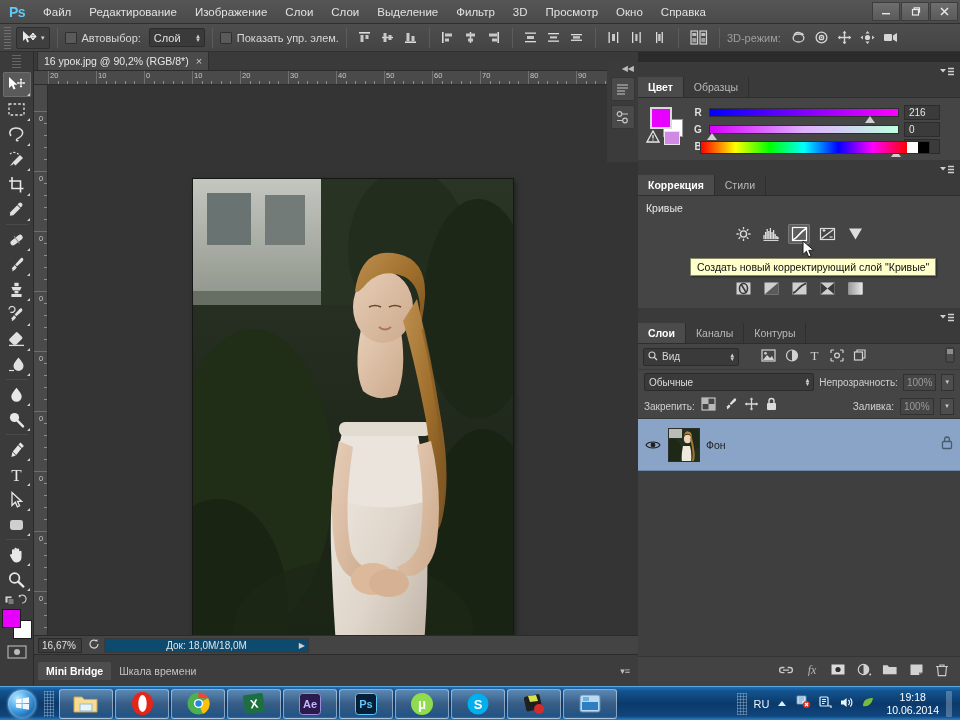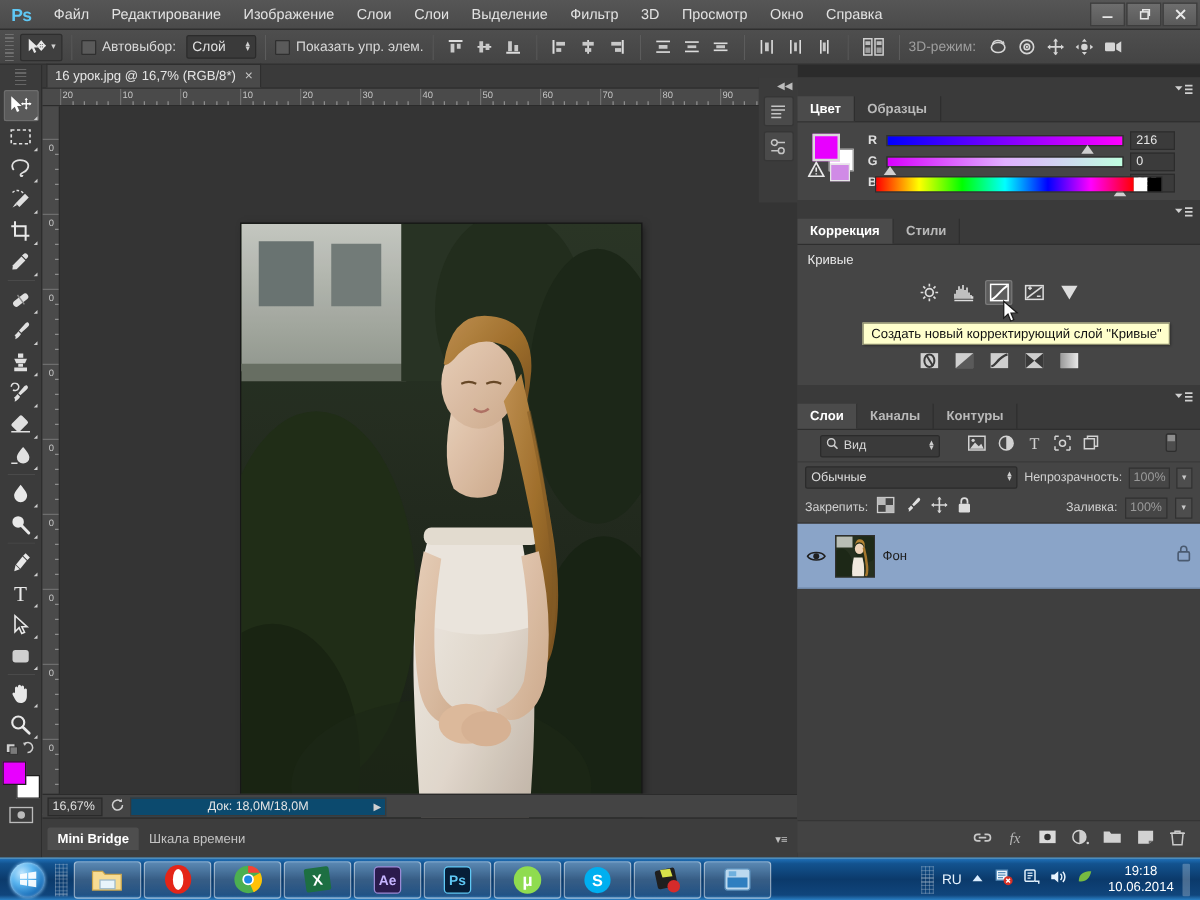--- a/index.html
+++ b/index.html
@@ -163,21 +163,21 @@
     border: 1px solid #363636; border-radius: 2px; display: flex; align-items: center; justify-content: center;
     cursor: pointer;
   }
   .panels { position: absolute; left: 638px; top: 62px; width: 322px; height: 624px; background: #414141; }
   .paneltabs {
     height: 36px; background: #3a3a3a; display: flex; align-items: flex-end; position: relative;
     border-bottom: 1px solid #2e2e2e;
   }
   .ptab {
     height: 20px; padding: 0 10px; display: flex; align-items: center;
-    font-size: 10.5px; color: #b9b9b9; cursor: pointer; border-right: 1px solid #2e2e2e; font-weight: bold;
+    font-size: 10.5px; color: #b9b9b9; cursor: pointer; border-right: 1px solid #2e2e2e;
   }
   .ptab.active { background: #4b4b4b; color: #fff; font-weight: bold; }
   .pmenu {
     position: absolute; right: 5px; top: 5px; cursor: pointer; display: flex; gap: 1px; align-items: center;
   }
   .panelbody { background: #454545; }
 
   
   .colorpanel { height: 62px; position: relative; padding: 6px 8px; }
   .csw { position: relative; width: 34px; height: 30px; float: left; margin: 3px 6px 0 4px; }
@@ -208,21 +208,21 @@
   .adj-icon.sel { background: #5d5d5d; box-shadow: inset 0 0 0 1px #7a7a7a; }
   .tooltip {
     position: absolute; left: 52px; top: 62px; background: #ffffcc; border: 1px solid #8a8a6a;
     font-size: 10.5px; color: #111; padding: 2px 6px; white-space: nowrap; z-index: 50;
     box-shadow: 1px 1px 2px rgba(0,0,0,.4);
   }
   .cursor-arrow { position: absolute; left: 164px; top: 44px; z-index: 60; }
 
   
   .layers-tools {
-    height: 26px; display: flex; align-items: center; padding: 0 18px; gap: 0;
+    height: 26px; display: flex; align-items: center; padding: 0 5px; gap: 0;
     border-bottom: 1px solid #3a3a3a;
   }
   .filterbox {
     width: 96px; height: 18px; background: #3a3a3a; border: 1px solid #2b2b2b; border-radius: 2px;
     display: flex; align-items: center; padding: 0 4px; gap: 4px; font-size: 10px; color: #d7d7d7;
     justify-content: space-between;
   }
   .lt-icons { display: flex; align-items: center; gap: 9px; margin-left: 22px; }
   .blendrow { height: 24px; display: flex; align-items: center; padding: 0 6px; gap: 5px; }
   .blendsel {
@@ -656,21 +656,21 @@
           <rect x="1" y="1" width="18" height="12" fill="none" stroke="#bbb" stroke-width="1.1"></rect>
           <circle cx="10" cy="7" r="3" fill="#bbb"></circle>
         </svg>
     </div>
   </div>
 
   <div class="docarea">
 
     <div class="tabstrip">
       <div class="doctab">
-        <span>16 урок.jpg @ 16,7% (RGB/8*)</span>
+        <span>16 урок.jpg @ 90,2% (RGB/8*)</span>
         <span class="x">×</span>
       </div>
     </div>
 
     <div class="ruler-h" id="ruler-h">
         <div class="rtick" style="left: 14px;">20</div>
         <div class="rmark big" style="left: 14px;"></div>
         <div class="rmark" style="left: 23.6px;"></div>
         <div class="rmark" style="left: 33.2px;"></div>
         <div class="rmark" style="left: 42.8px;"></div>

